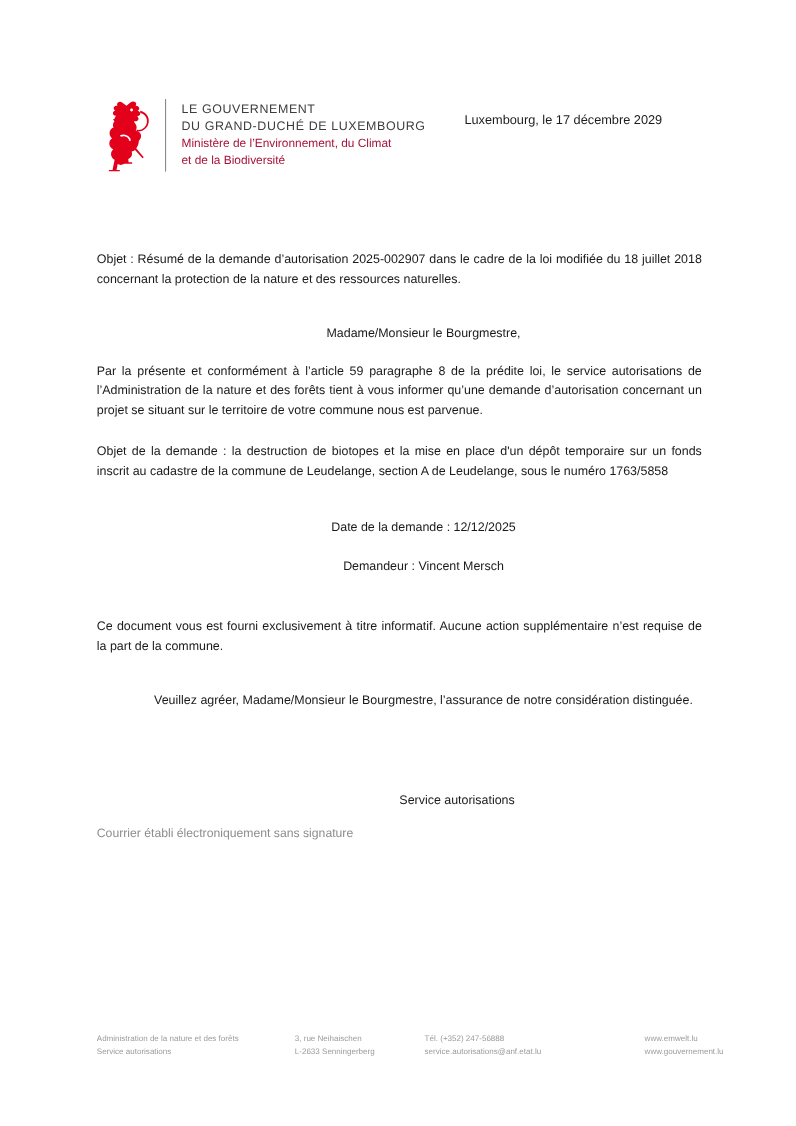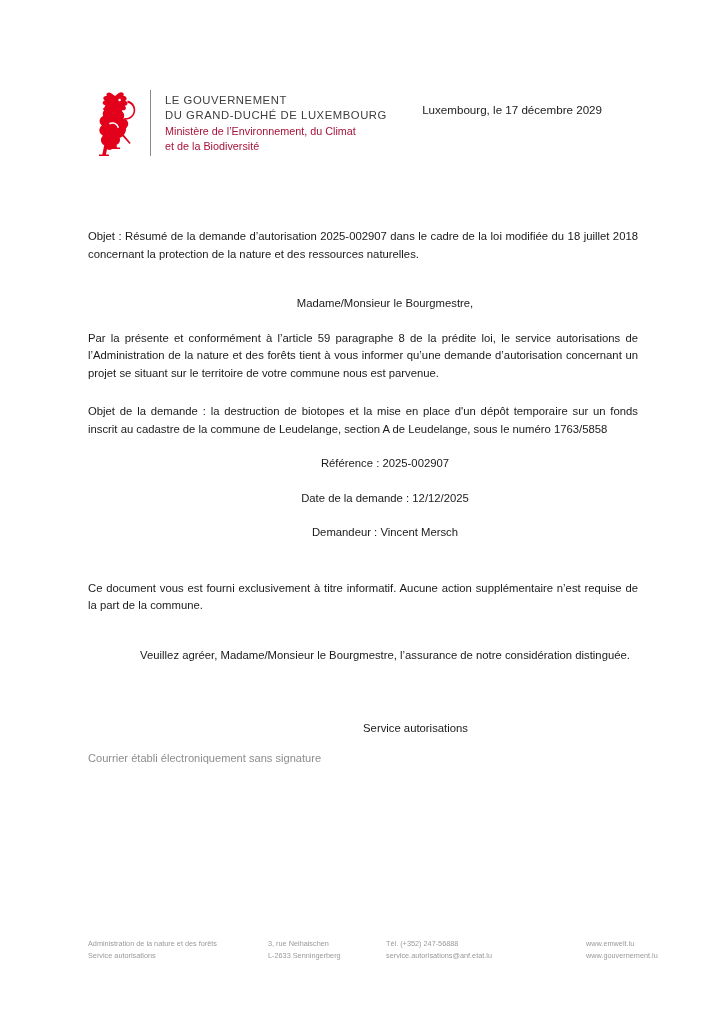--- a/index.html
+++ b/index.html
@@ -190,23 +190,20 @@
     <p class="para">Par la présente et conformément à l’article 59 paragraphe 8 de la prédite loi, le service autorisations de l’Administration de la nature et des forêts tient à vous informer qu’une demande d’autorisation concernant un projet se situant sur le territoire de votre commune nous est parvenue.</p>
 
     <div class="spacer-md"></div>
 
     <p class="para">
       <span>Objet de la demande : </span><span class="b">la destruction de biotopes et la mise en place d'un dépôt temporaire sur un fonds inscrit au cadastre de la commune de Leudelange, section A de Leudelange, sous le numéro 1763/5858</span>
     </p>
 
     <div class="spacer-sm"></div>
 
-    <p class="para left">
-      <span>Référence : </span><span class="b">2025-002907</span>
-    </p>
 
     <div class="spacer-sm"></div>
 
     <p class="para left">
       <span>Date de la demande : </span><span class="b">12/12/2025</span>
     </p>
 
     <div class="spacer-sm"></div>
 
     <p class="para left">

